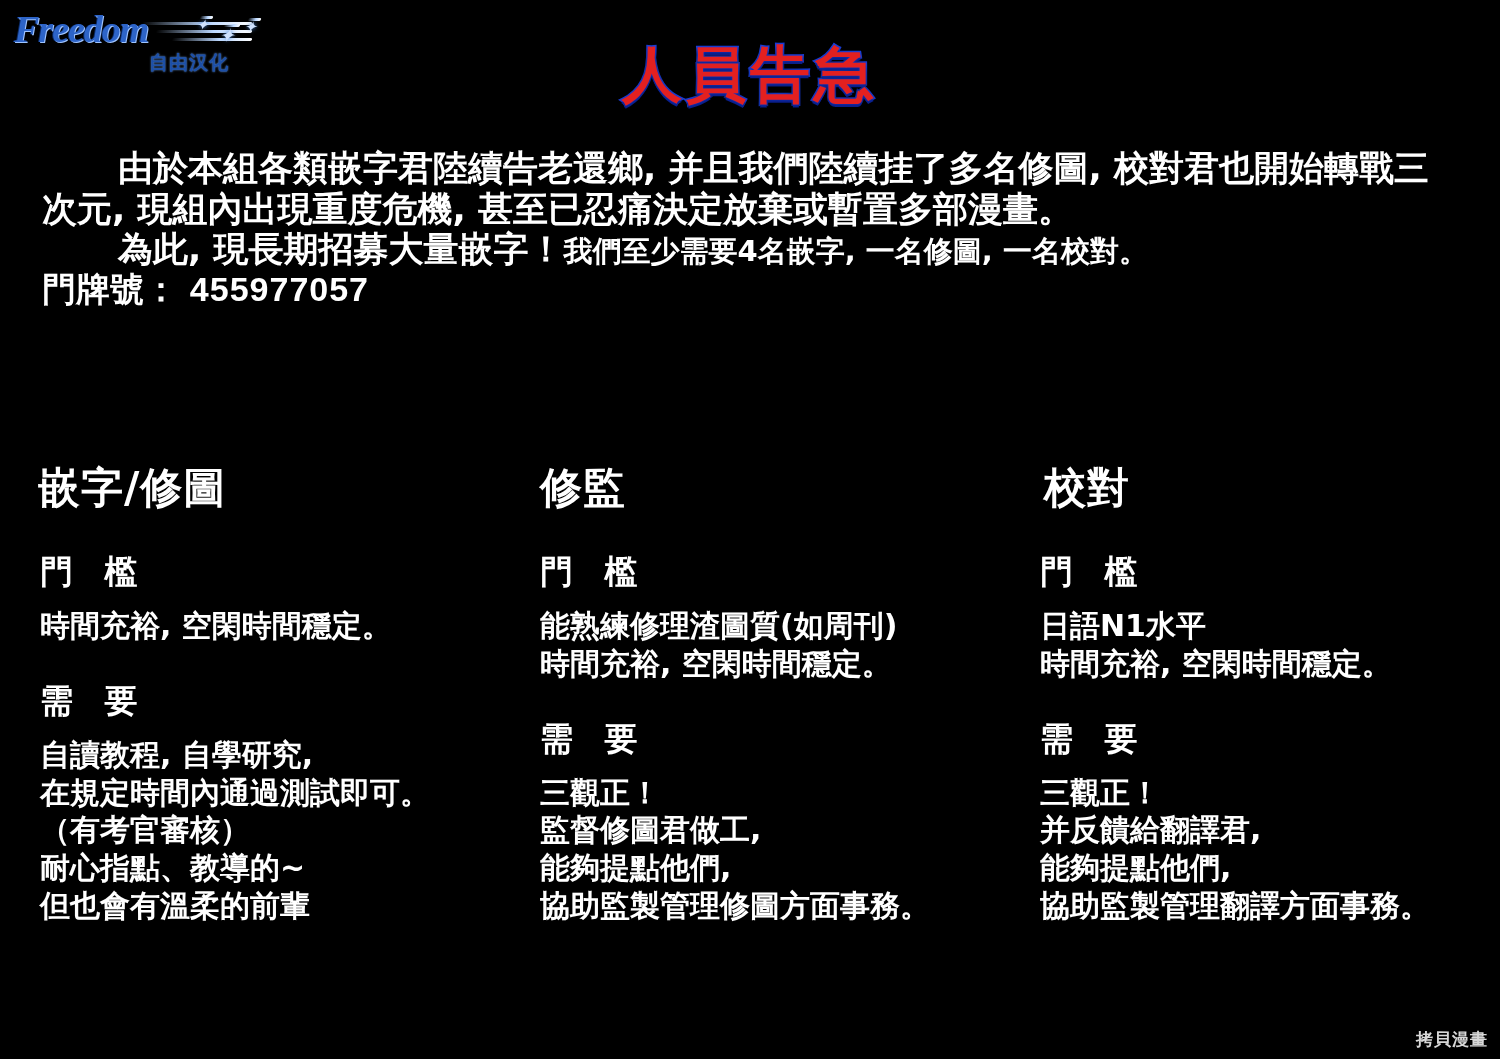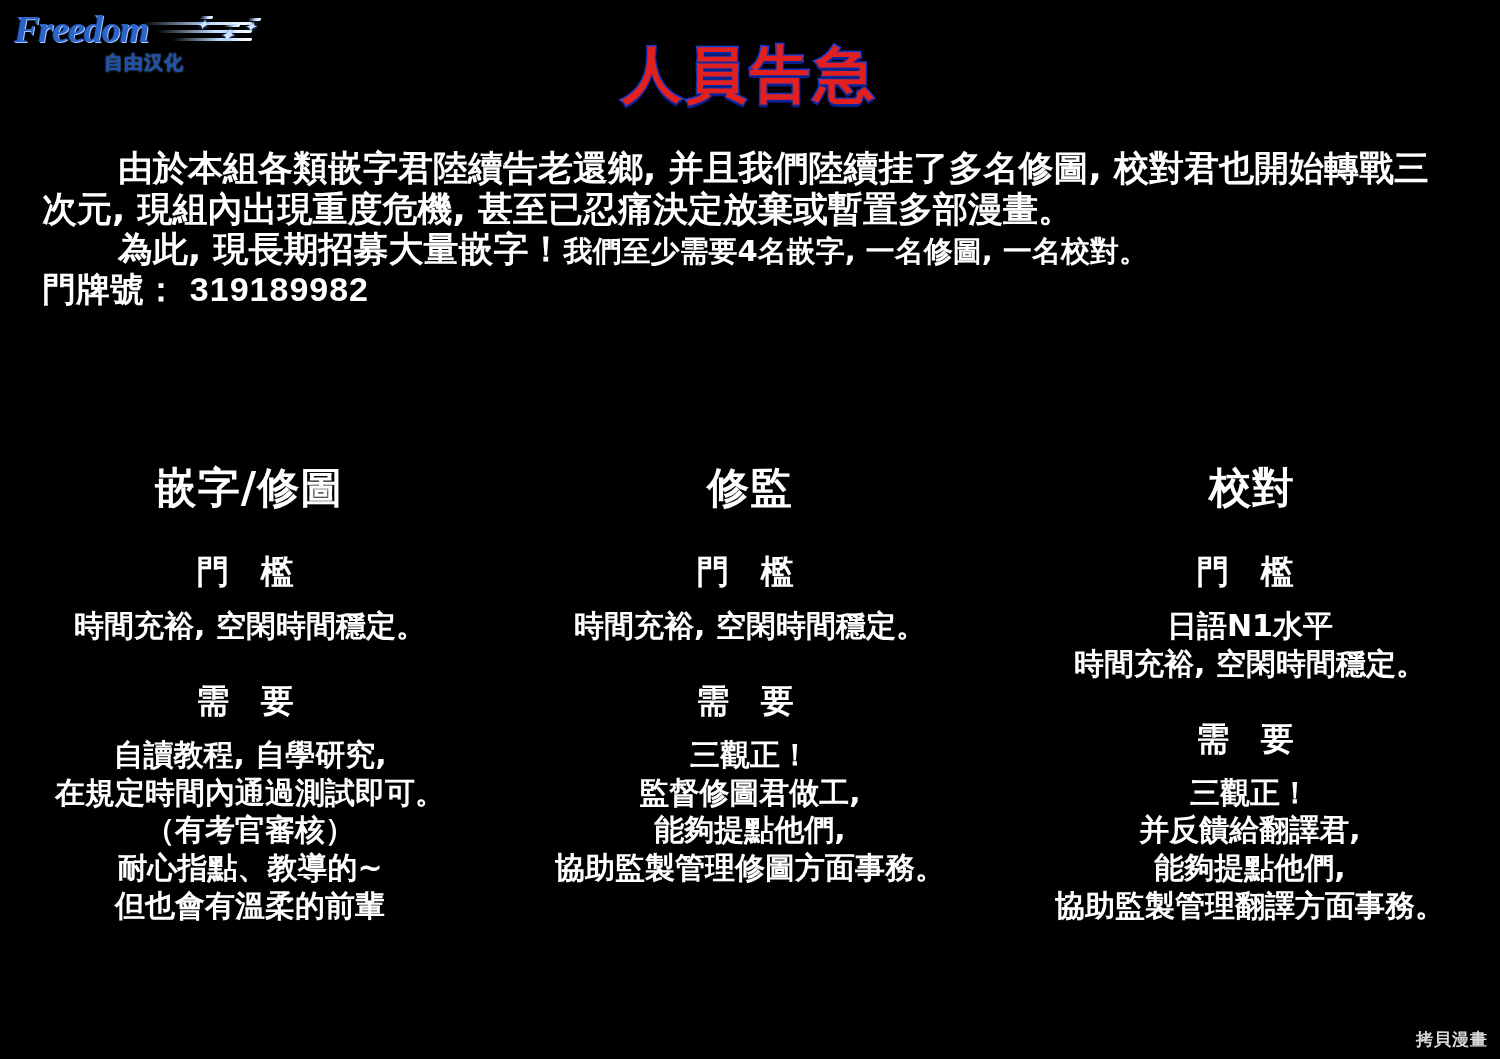--- a/index.html
+++ b/index.html
@@ -35,20 +35,21 @@
     line-height: 1;
   }
   .logo-sub {
     font-size: 19px;
     font-weight: bold;
     color: #1c4fa8;
     text-shadow: 0 0 2px #6ea0e8;
     margin-top: 2px;
     margin-left: 90px;
     letter-spacing: 1px;
+    text-align: center;
   }
   .logo-streak {
     position: absolute;
     left: 128px;
     top: 8px;
     width: 130px;
     height: 30px;
   }
   .logo-streak span {
     position: absolute;
@@ -115,21 +116,22 @@
   
   .columns {
     position: absolute;
     top: 460px;
     left: 0;
     width: 1500px;
     display: flex;
   }
   .col {
     width: 500px;
-    text-align: center;
+    text-align: left;
+    padding-left: 40px;
   }
   .col-title {
     font-size: 42px;
     font-weight: bold;
     letter-spacing: 1px;
     margin-bottom: 34px;
   }
   .sec-head {
     font-size: 33px;
     font-weight: bold;
@@ -174,21 +176,21 @@
     <span class="star" style="left:106px; top:0px;">✦</span>
   </div>
   <div class="logo-sub">自由汉化</div>
 </div>
 
 <div class="title">人員告急</div>
 
 <div class="intro">
   <p class="indent">由於本組各類嵌字君陸續告老還鄉, 并且我們陸續挂了多名修圖, 校對君也開始轉戰三次元, 現組內出現重度危機, 甚至已忍痛決定放棄或暫置多部漫畫。</p>
   <p class="indent"><span>為此, 現長期招募大量嵌字！</span><span class="small">我們至少需要4名嵌字, 一名修圖, 一名校對。</span></p>
-  <p class="room"><span>門牌號：</span> <span class="num">319189982</span></p>
+  <p class="room"><span>門牌號：</span> <span class="num">455977057</span></p>
 </div>
 
 <div class="columns">
 
   <div class="col col-1">
     <div class="col-title">嵌字/修圖</div>
     <div class="sec-head">門 檻</div>
     <div class="sec-body">
       <div>時間充裕, 空閑時間穩定。</div>
     </div>
@@ -200,20 +202,21 @@
       <div>（有考官審核）</div>
       <div>耐心指點、教導的~</div>
       <div>但也會有溫柔的前輩</div>
     </div>
   </div>
 
   <div class="col col-2">
     <div class="col-title">修監</div>
     <div class="sec-head">門 檻</div>
     <div class="sec-body">
+      <div>能熟練修理渣圖質(如周刊)</div>
       <div>時間充裕, 空閑時間穩定。</div>
     </div>
     <div class="gap"></div>
     <div class="sec-head">需 要</div>
     <div class="sec-body">
       <div>三觀正！</div>
       <div>監督修圖君做工,</div>
       <div>能夠提點他們,</div>
       <div>協助監製管理修圖方面事務。</div>
     </div>

